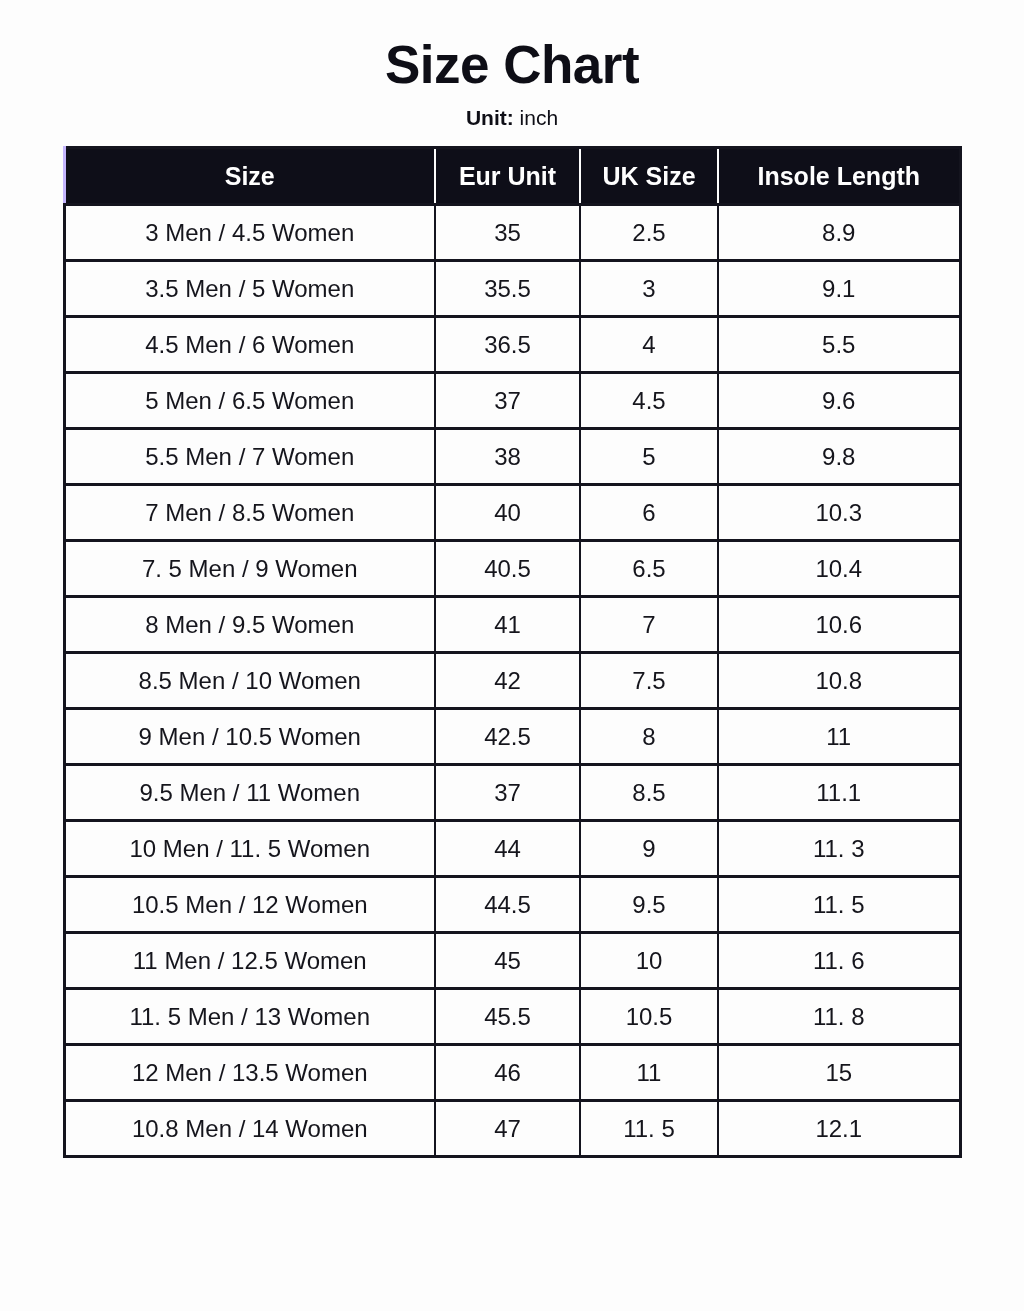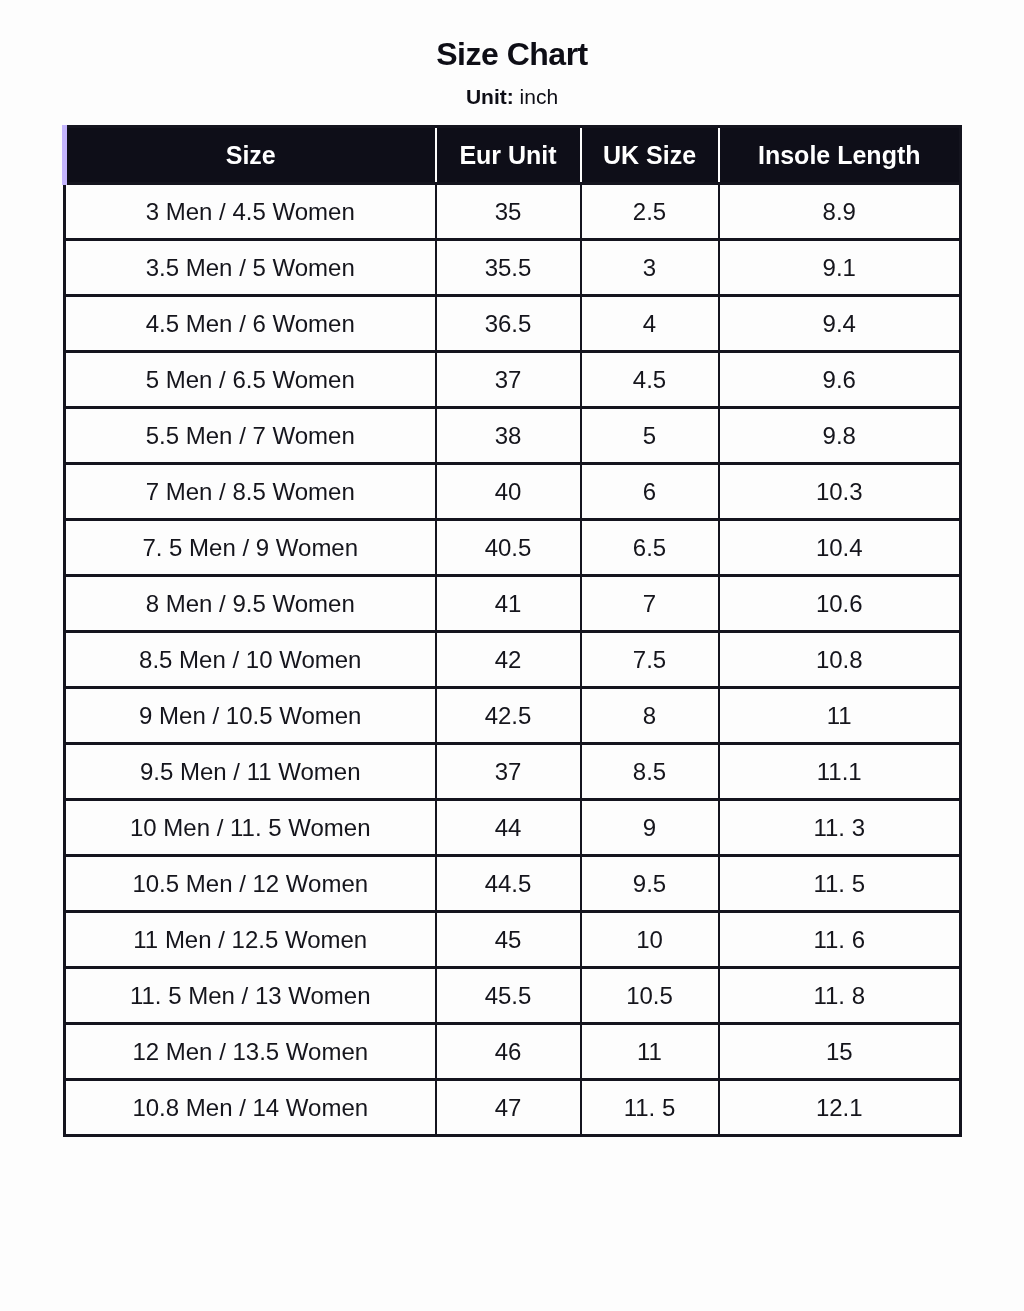--- a/index.html
+++ b/index.html
@@ -8,21 +8,21 @@
     padding: 0;
     width: 1024px;
     height: 1311px;
     background: #fdfdfd;
     font-family: "Liberation Sans", sans-serif;
     color: #12121a;
   }
   .page-title {
     padding-top: 38px;
     text-align: center;
-    font-size: 32px;
+    font-size: 53px;
     font-weight: 700;
     letter-spacing: -0.5px;
     color: #0e0e16;
     line-height: 1.0;
   }
   .unit-note {
     width: 896px;
     margin: 16px auto 18px auto;
     text-align: center;
     font-size: 21px;
@@ -46,21 +46,21 @@
     color: #ffffff;
     font-size: 25px;
     font-weight: 700;
     height: 57px;
     text-align: center;
     vertical-align: middle;
     border-left: 2px solid #fdfdfd;
     border-bottom: 3px solid #14141e;
     white-space: pre;
   }
-  thead th:first-child { border-left: 5px solid #c4b5fd; }
+  thead th:first-child { border-left: 3px solid #c4b5fd; }
   tbody td {
     height: 56px;
     text-align: center;
     vertical-align: middle;
     font-size: 24px;
     color: #15151c;
     background: #fdfdfd;
     border-left: 2px solid #14141e;
     border-right: 2px solid #14141e;
     border-top: 3px solid #14141e;
@@ -100,21 +100,21 @@
       <tr>
         <td>3.5 Men / 5 Women</td>
         <td>35.5</td>
         <td>3</td>
         <td>9.1</td>
       </tr>
       <tr>
         <td>4.5 Men / 6 Women</td>
         <td>36.5</td>
         <td>4</td>
-        <td>9.4</td>
+        <td>5.5</td>
       </tr>
       <tr>
         <td>5 Men / 6.5 Women</td>
         <td>37</td>
         <td>4.5</td>
         <td>9.6</td>
       </tr>
       <tr>
         <td>5.5 Men / 7 Women</td>
         <td>38</td>

